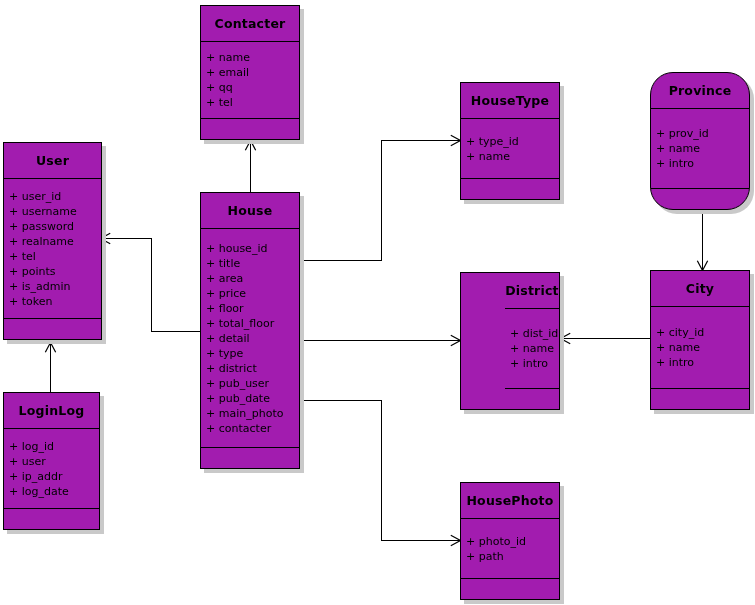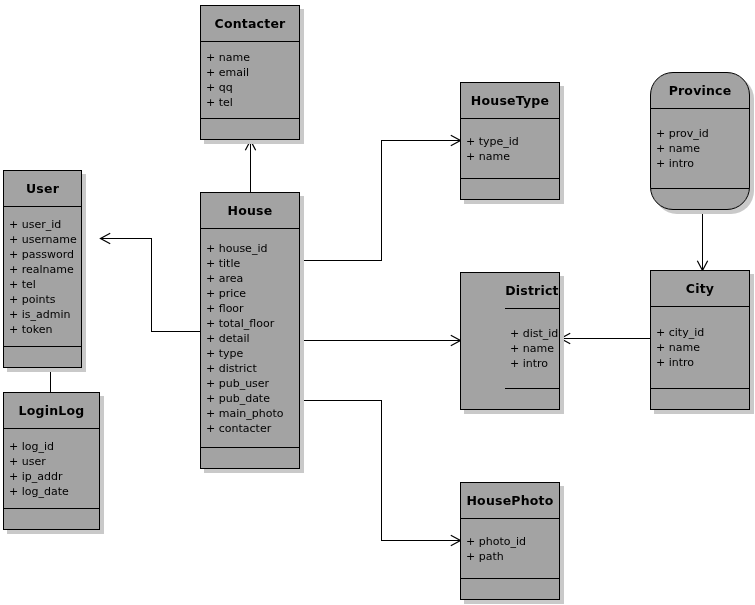--- a/index.html
+++ b/index.html
@@ -12,21 +12,21 @@
     overflow: hidden;
   }
   .connector-layer {
     position: absolute;
     left: 0; top: 0;
     width: 755px; height: 605px;
   }
   .entity {
     position: absolute;
     box-sizing: border-box;
-    background: #a3a3a3;
+    background: #a21caf;
     border: 1px solid #000000;
     box-shadow: 4px 4px 0 #c9c9c9;
     display: flex;
     flex-direction: column;
     color: #000000;
   }
   .entity-title {
     height: 35px;
     flex: 0 0 35px;
     border-bottom: 1px solid #000000;
@@ -110,21 +110,21 @@
       <div class="entity" style="left: 200px; top: 5px; width: 100px; height: 135px;">
         <div class="entity-title">Contacter</div>
         <div class="entity-attrs">
           <div class="attr-row">+ name</div>
           <div class="attr-row">+ email</div>
           <div class="attr-row">+ qq</div>
           <div class="attr-row">+ tel</div>
         </div>
         <div class="entity-methods"></div>
       </div>
-      <div class="entity" style="left: 3px; top: 142px; width: 79px; height: 198px; margin-top: 28px;">
+      <div class="entity" style="left: 3px; top: 142px; width: 99px; height: 198px;">
         <div class="entity-title">User</div>
         <div class="entity-attrs">
           <div class="attr-row">+ user_id</div>
           <div class="attr-row">+ username</div>
           <div class="attr-row">+ password</div>
           <div class="attr-row">+ realname</div>
           <div class="attr-row">+ tel</div>
           <div class="attr-row">+ points</div>
           <div class="attr-row">+ is_admin</div>
           <div class="attr-row">+ token</div>

